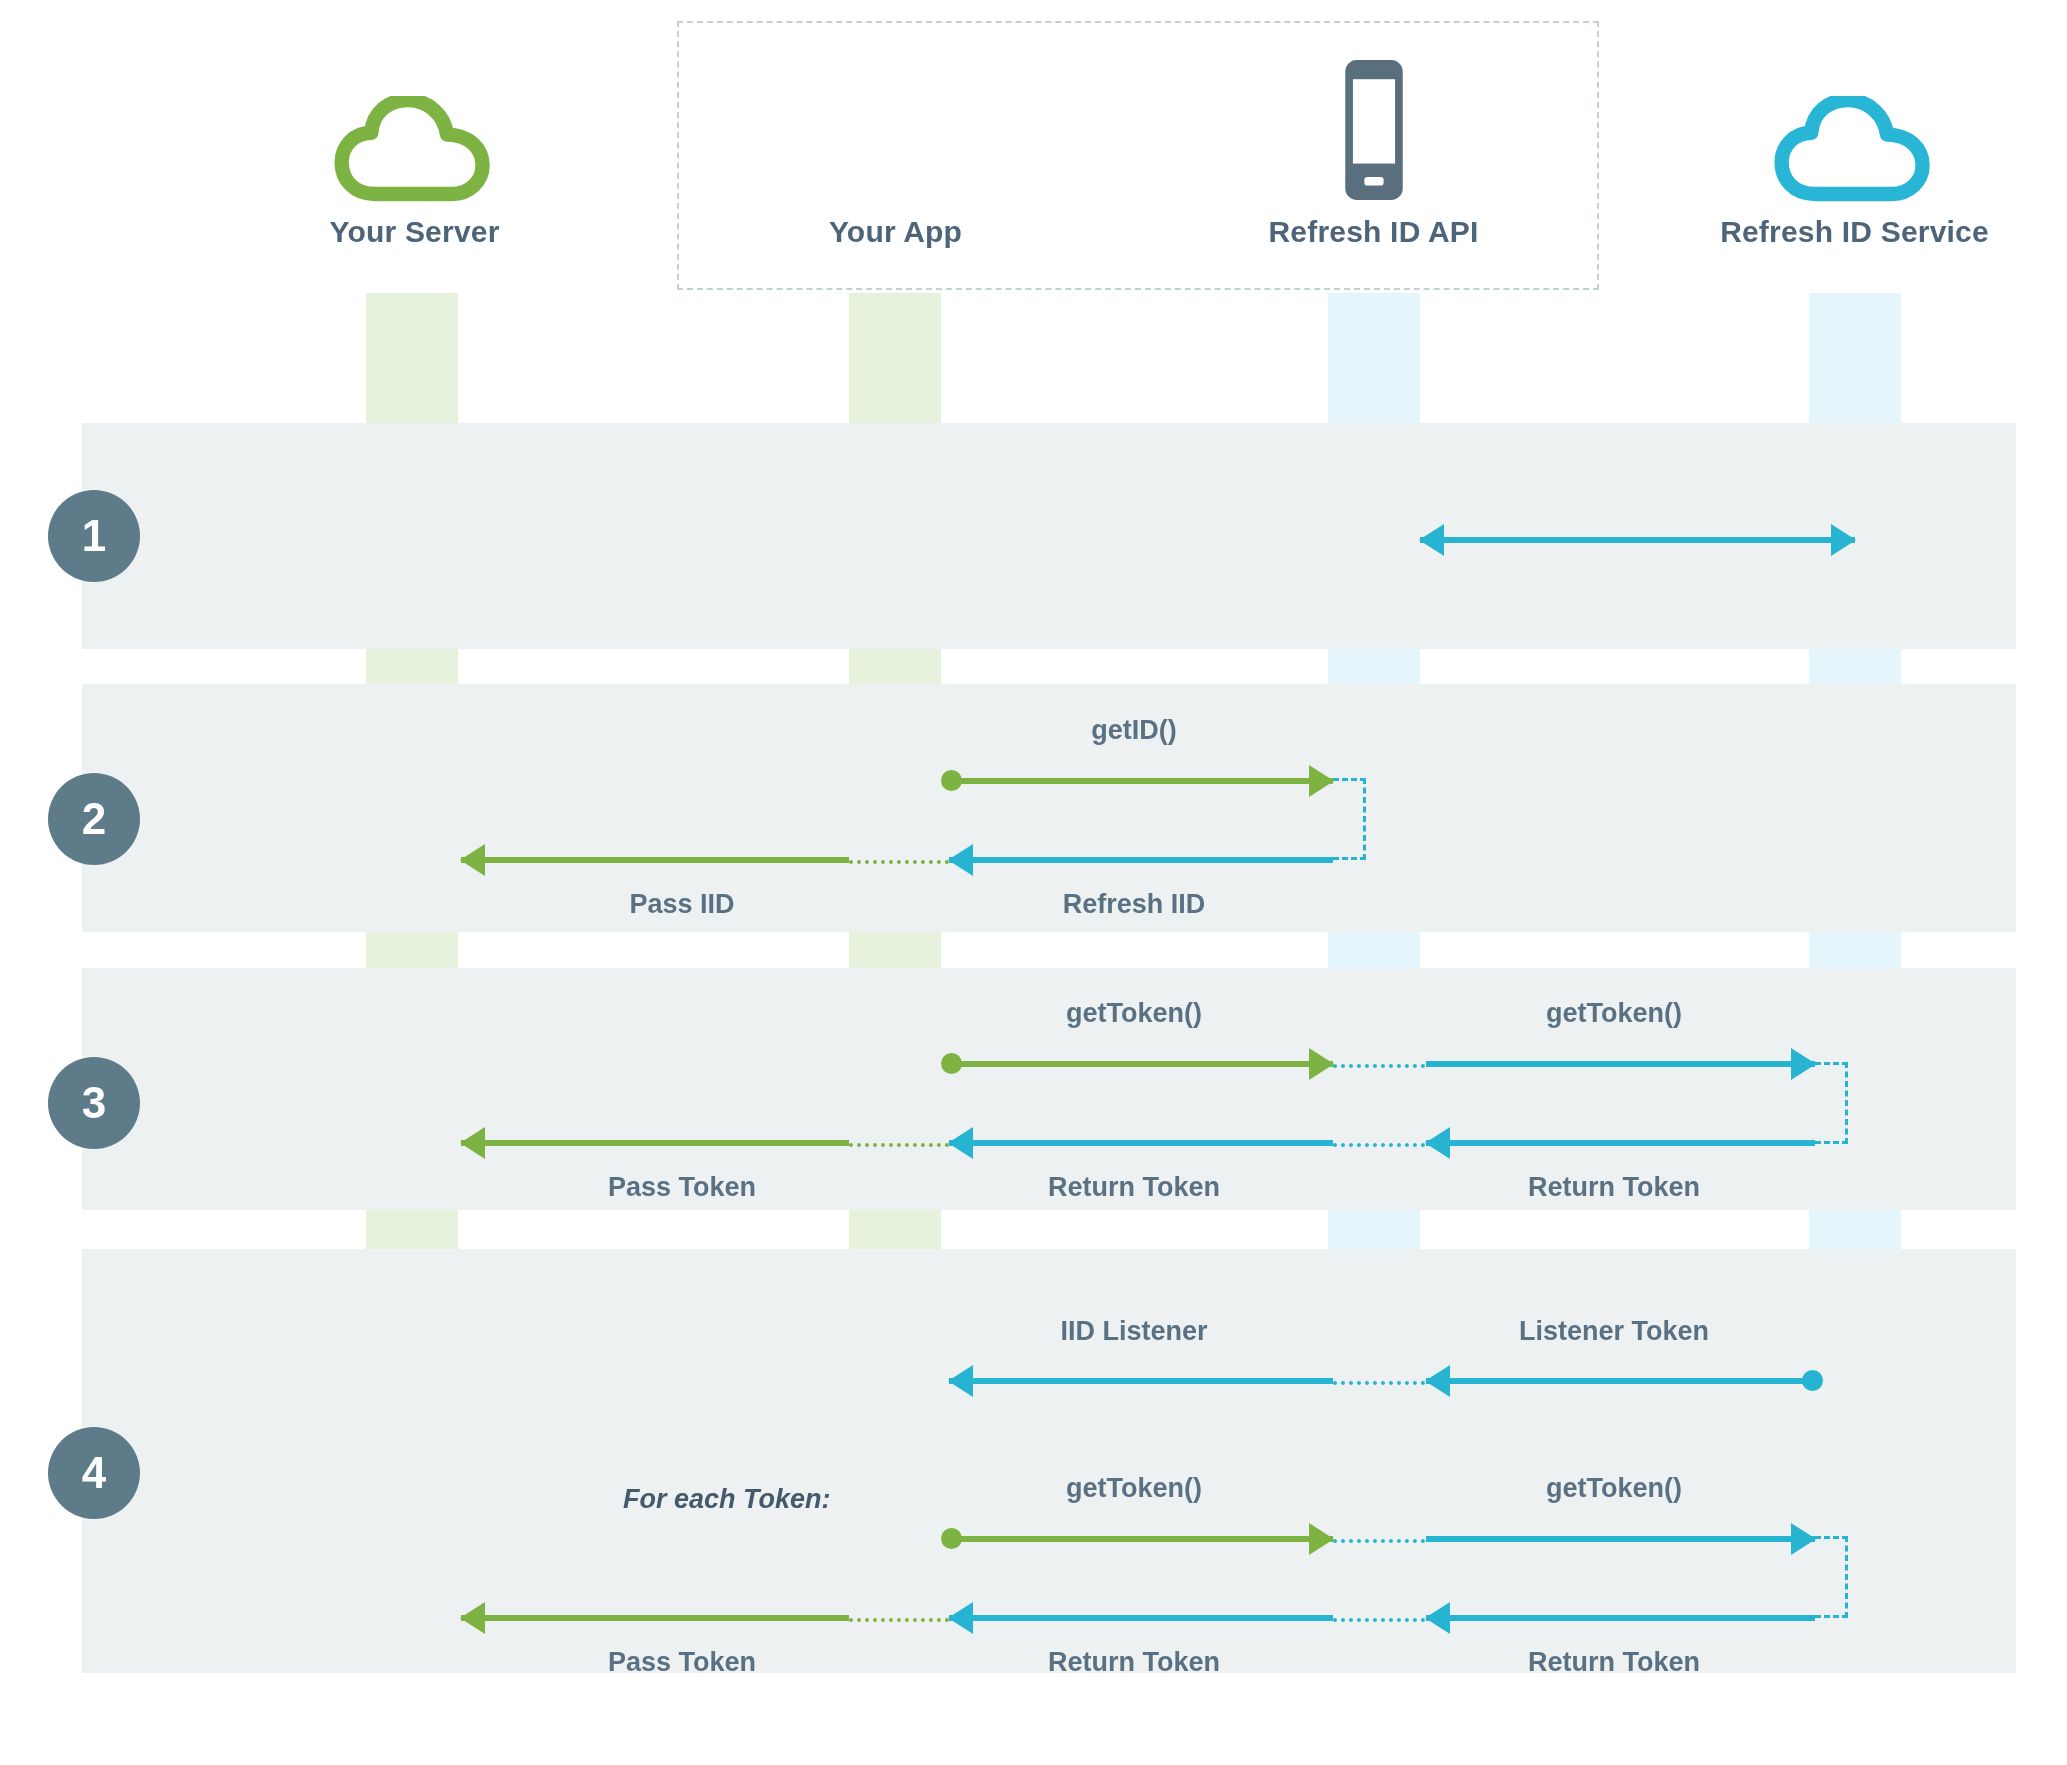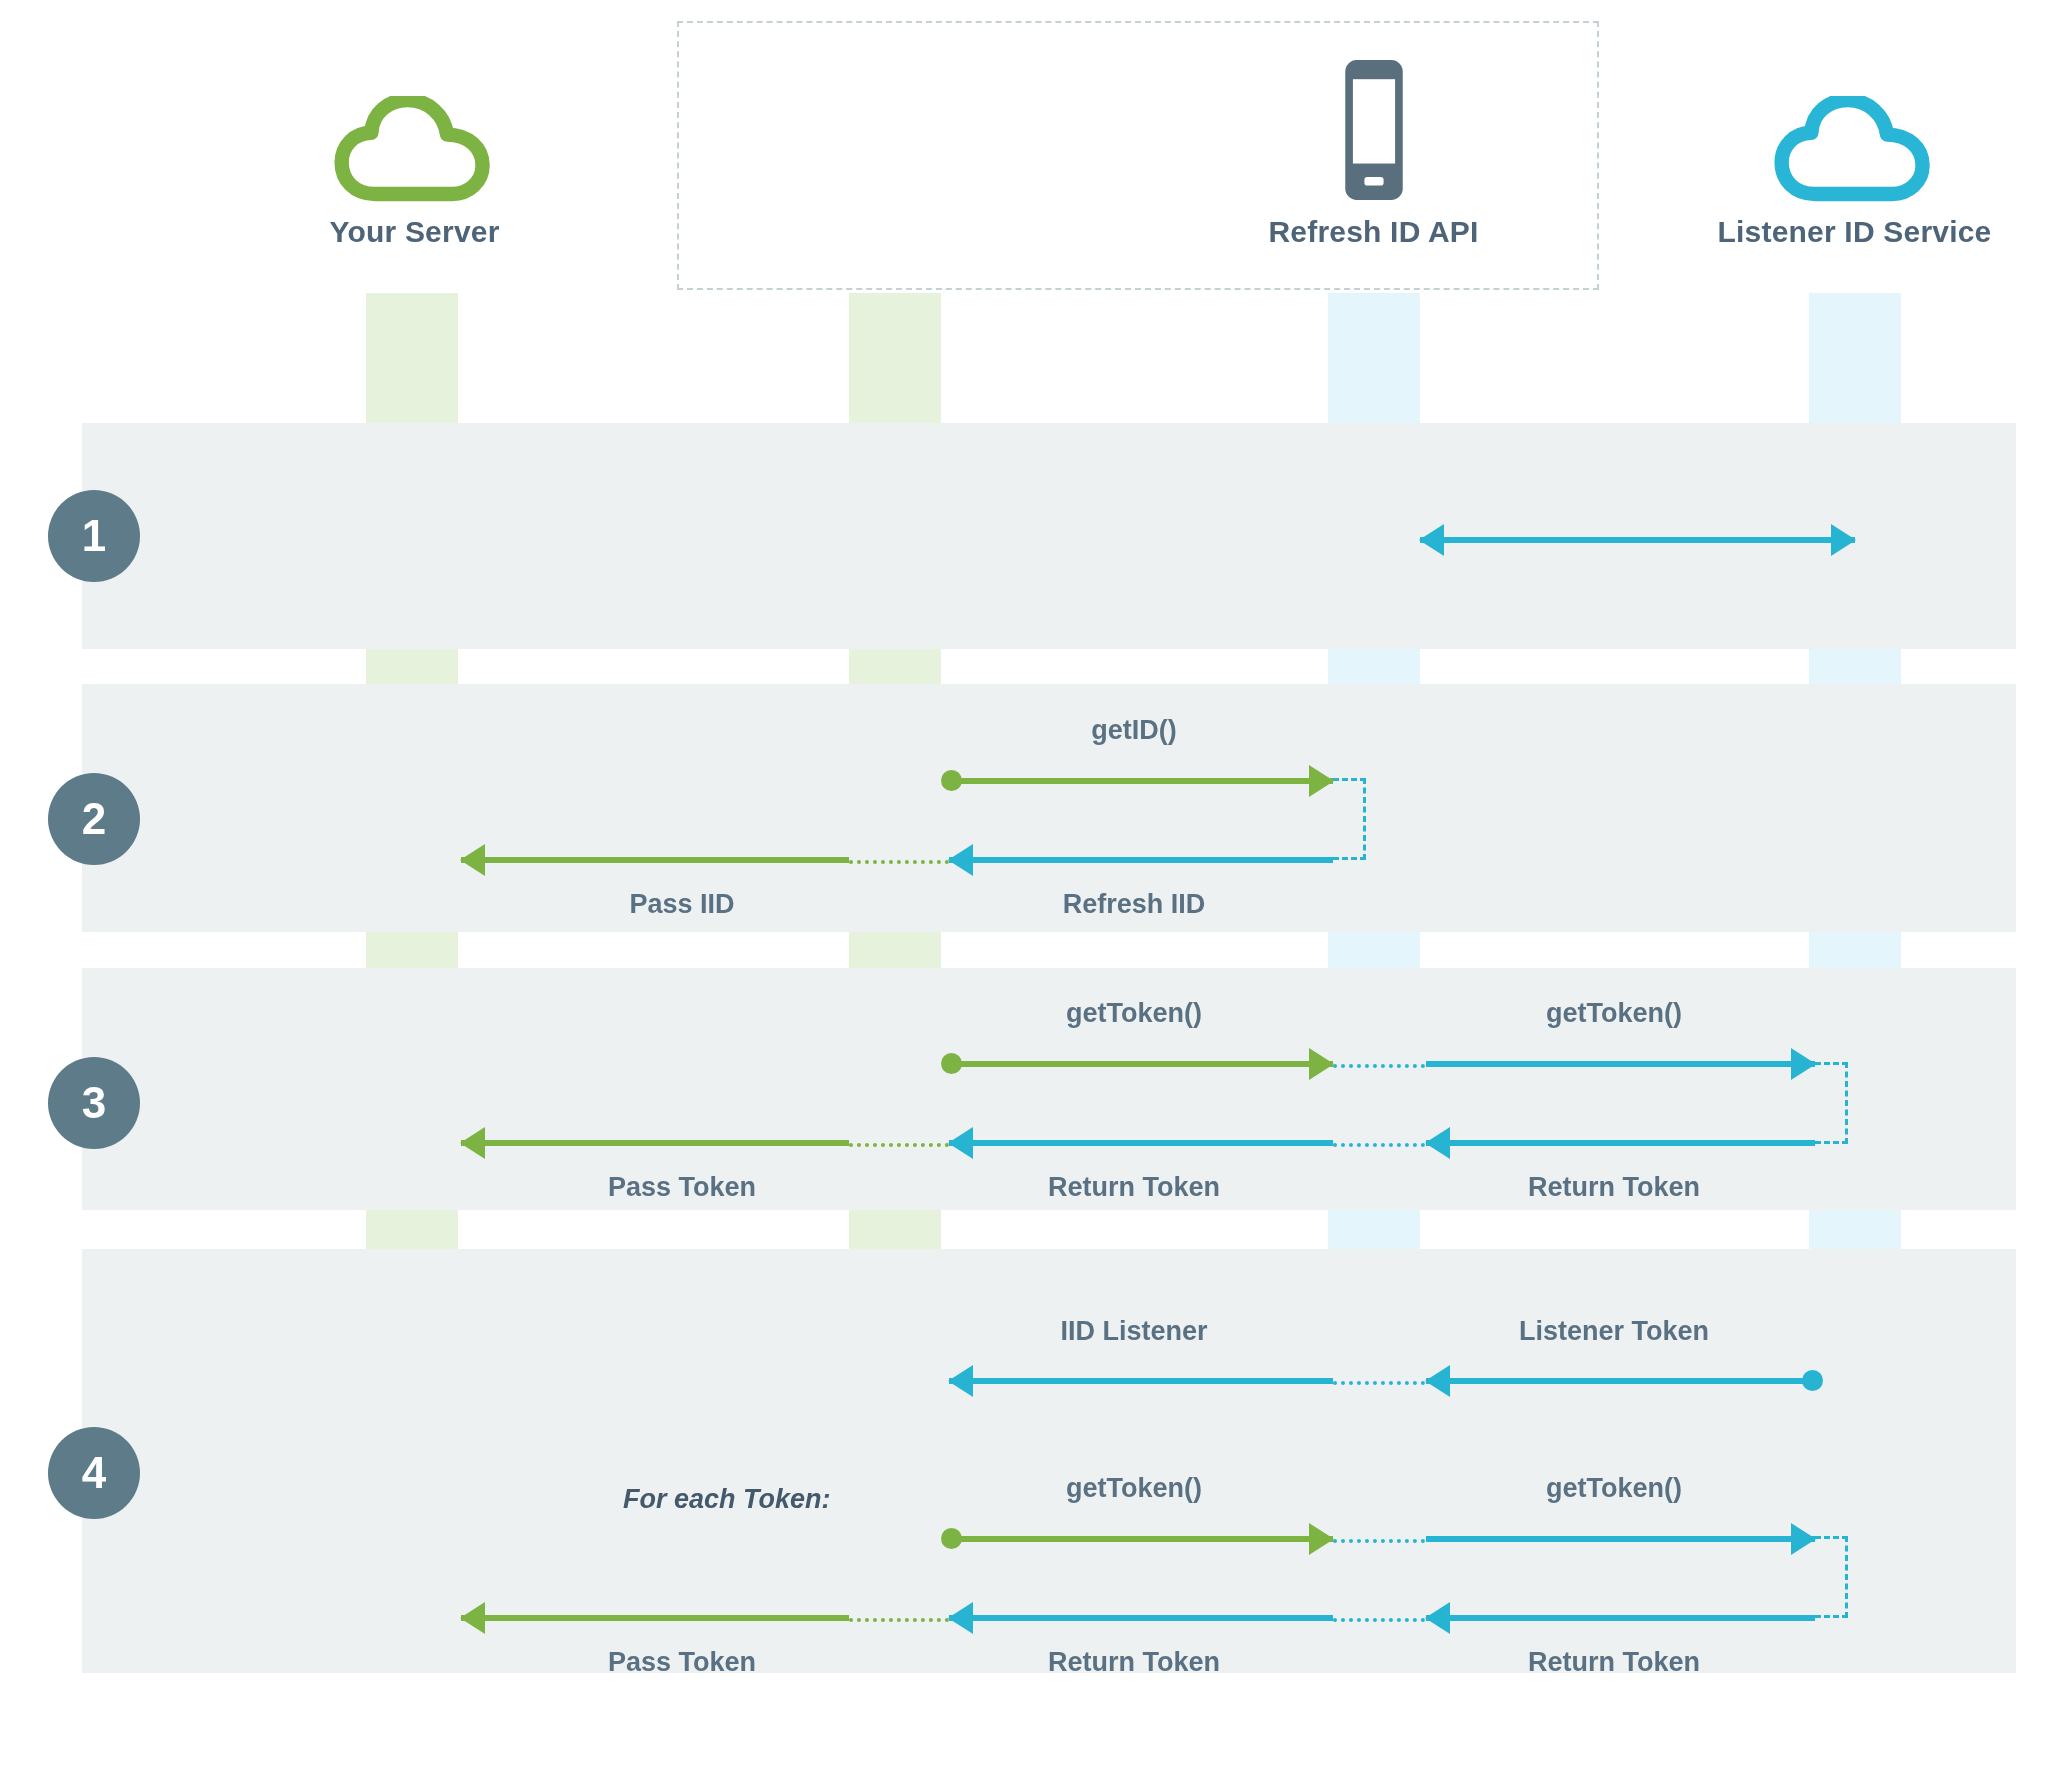--- a/index.html
+++ b/index.html
@@ -82,40 +82,44 @@
   <div class="col-head" style="left:261px;top:58px;">
     <div class="glyph">
       <svg width="163" height="106" viewBox="0 0 170 110" aria-hidden="true">
         <path d="M44 102 C22 102 9 87 9 69 C9 52 22 38 40 38 C41 17 58 4 78 4
                  C99 4 116 19 119 40 C141 40 156 54 156 72 C156 89 142 102 124 102 Z" fill="none" stroke="#7cb342" stroke-width="15" stroke-linejoin="round"></path>
       </svg>
     </div>
     <div class="caption">Your Server</div>
   </div>
 
+  <div class="col-head" style="left:742px;top:58px;">
+    <div class="glyph"></div>
+    <div class="caption">Your App</div>
+  </div>
 
   <div class="col-head" style="left:1220px;top:58px;">
     <div class="glyph">
       <svg width="92" height="144" viewBox="0 0 96 150" aria-hidden="true">
         <rect x="18" y="2" width="60" height="146" rx="12" ry="12" fill="#5a6f7d"></rect>
         <rect x="26" y="22" width="44" height="88" fill="#ffffff"></rect>
         <rect x="38" y="124" width="20" height="9" rx="3" fill="#ffffff"></rect>
       </svg>
     </div>
     <div class="caption">Refresh ID API</div>
   </div>
 
   <div class="col-head" style="left:1701px;top:58px;">
     <div class="glyph">
       <svg width="163" height="106" viewBox="0 0 170 110" aria-hidden="true">
         <path d="M44 102 C22 102 9 87 9 69 C9 52 22 38 40 38 C41 17 58 4 78 4
                  C99 4 116 19 119 40 C141 40 156 54 156 72 C156 89 142 102 124 102 Z" fill="none" stroke="#29b6d6" stroke-width="15" stroke-linejoin="round"></path>
       </svg>
     </div>
-    <div class="caption">Listener ID Service</div>
+    <div class="caption">Refresh ID Service</div>
   </div>
 
   <div class="step-num" style="left:48px;top:490px;">1</div>
   <div class="step-num" style="left:48px;top:773px;">2</div>
   <div class="step-num" style="left:48px;top:1057px;">3</div>
   <div class="step-num" style="left:48px;top:1427px;">4</div>
 
   <div class="msg blue" style="left:1420px;top:540px;width:435px;">
     <div class="shaft" style="width:435px;"></div>
     <div class="head left blue"></div>

